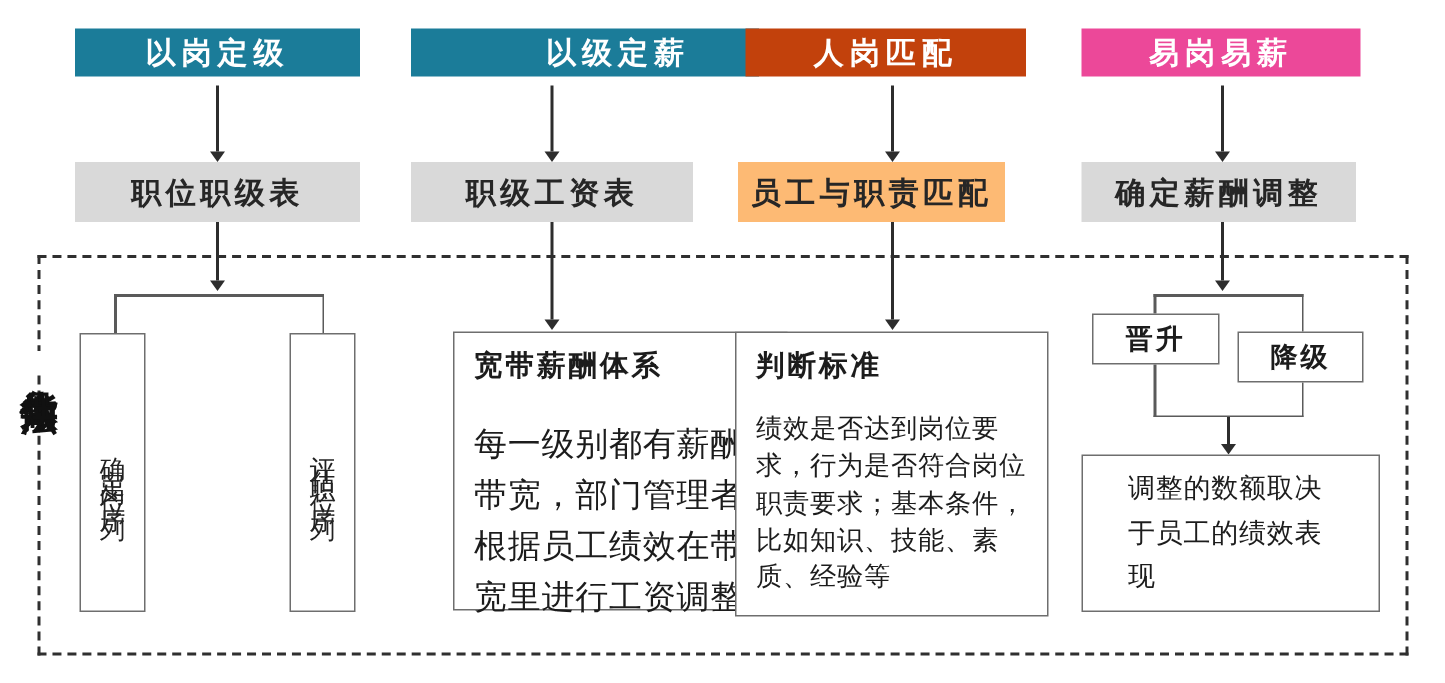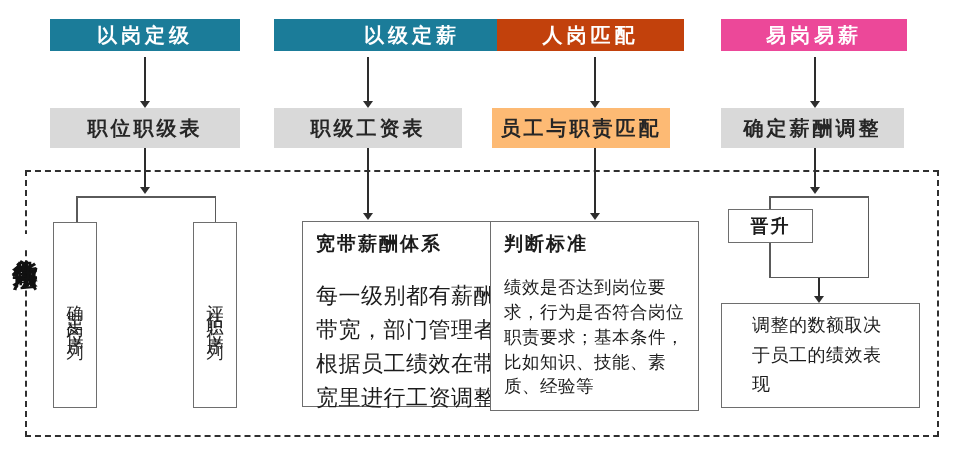--- a/index.html
+++ b/index.html
@@ -35,21 +35,21 @@
   }
   
   .wbox{position:absolute;background:#ffffff;border:1.5px solid #6e6e6e;box-sizing:border-box;}
   .vtext{
     display:flex;align-items:center;justify-content:center;
     writing-mode:vertical-lr;text-orientation:upright;
     font-size:17px;letter-spacing:8px;color:#222222;
   }
   .panel-title{font-size:19px;font-weight:bold;letter-spacing:2px;margin:9px 0 0 13px;}
   .panel-body{font-size:22px;line-height:1.55;margin:22px 13px 0 13px;letter-spacing:0.5px;}
-  .panel-body.tight{font-size:17.5px;line-height:1.42;margin-top:18px;}
+  .panel-body.tight{font-size:17.5px;line-height:1.42;margin-top:18px;font-family:Liberation Mono, monospace;}
   .small-box{
     position:absolute;height:34px;display:flex;align-items:center;justify-content:center;
     background:#ffffff;border:1.5px solid #6e6e6e;box-sizing:border-box;
     font-size:18px;font-weight:bold;letter-spacing:2px;z-index:2;
   }
   .note-box{
     position:absolute;left:721px;top:303px;width:199px;height:105px;
     background:#ffffff;border:1.5px solid #6e6e6e;box-sizing:border-box;
     display:flex;align-items:center;font-size:18px;line-height:1.65;
     padding:0 30px;letter-spacing:0.5px;
@@ -97,16 +97,17 @@
   <div class="wbox" style="left:490px;top:221px;width:209px;height:190px;">
     <div class="panel-title">判断标准</div>
     <div class="panel-body tight">绩效是否达到岗位要求，行为是否符合岗位职责要求；基本条件，比如知识、技能、素质、经验等</div>
   </div>
 
   <div class="hline" style="left:769px;top:196px;width:100px;"></div>
   <div class="vline" style="left:769px;top:196px;height:82px;"></div>
   <div class="vline" style="left:867.5px;top:196px;height:82px;"></div>
   <div class="hline" style="left:769px;top:276.5px;width:100px;"></div>
   <div class="small-box" style="left:728px;top:209px;width:85px;">晋升</div>
+  <div class="small-box" style="left:825px;top:221px;width:84px;">降级</div>
   <div class="arrow" style="left:818px;top:278px;height:18px;"></div>
   <div class="note-box">调整的数额取决于员工的绩效表现</div>
 
 </div>
 
 </body></html>

